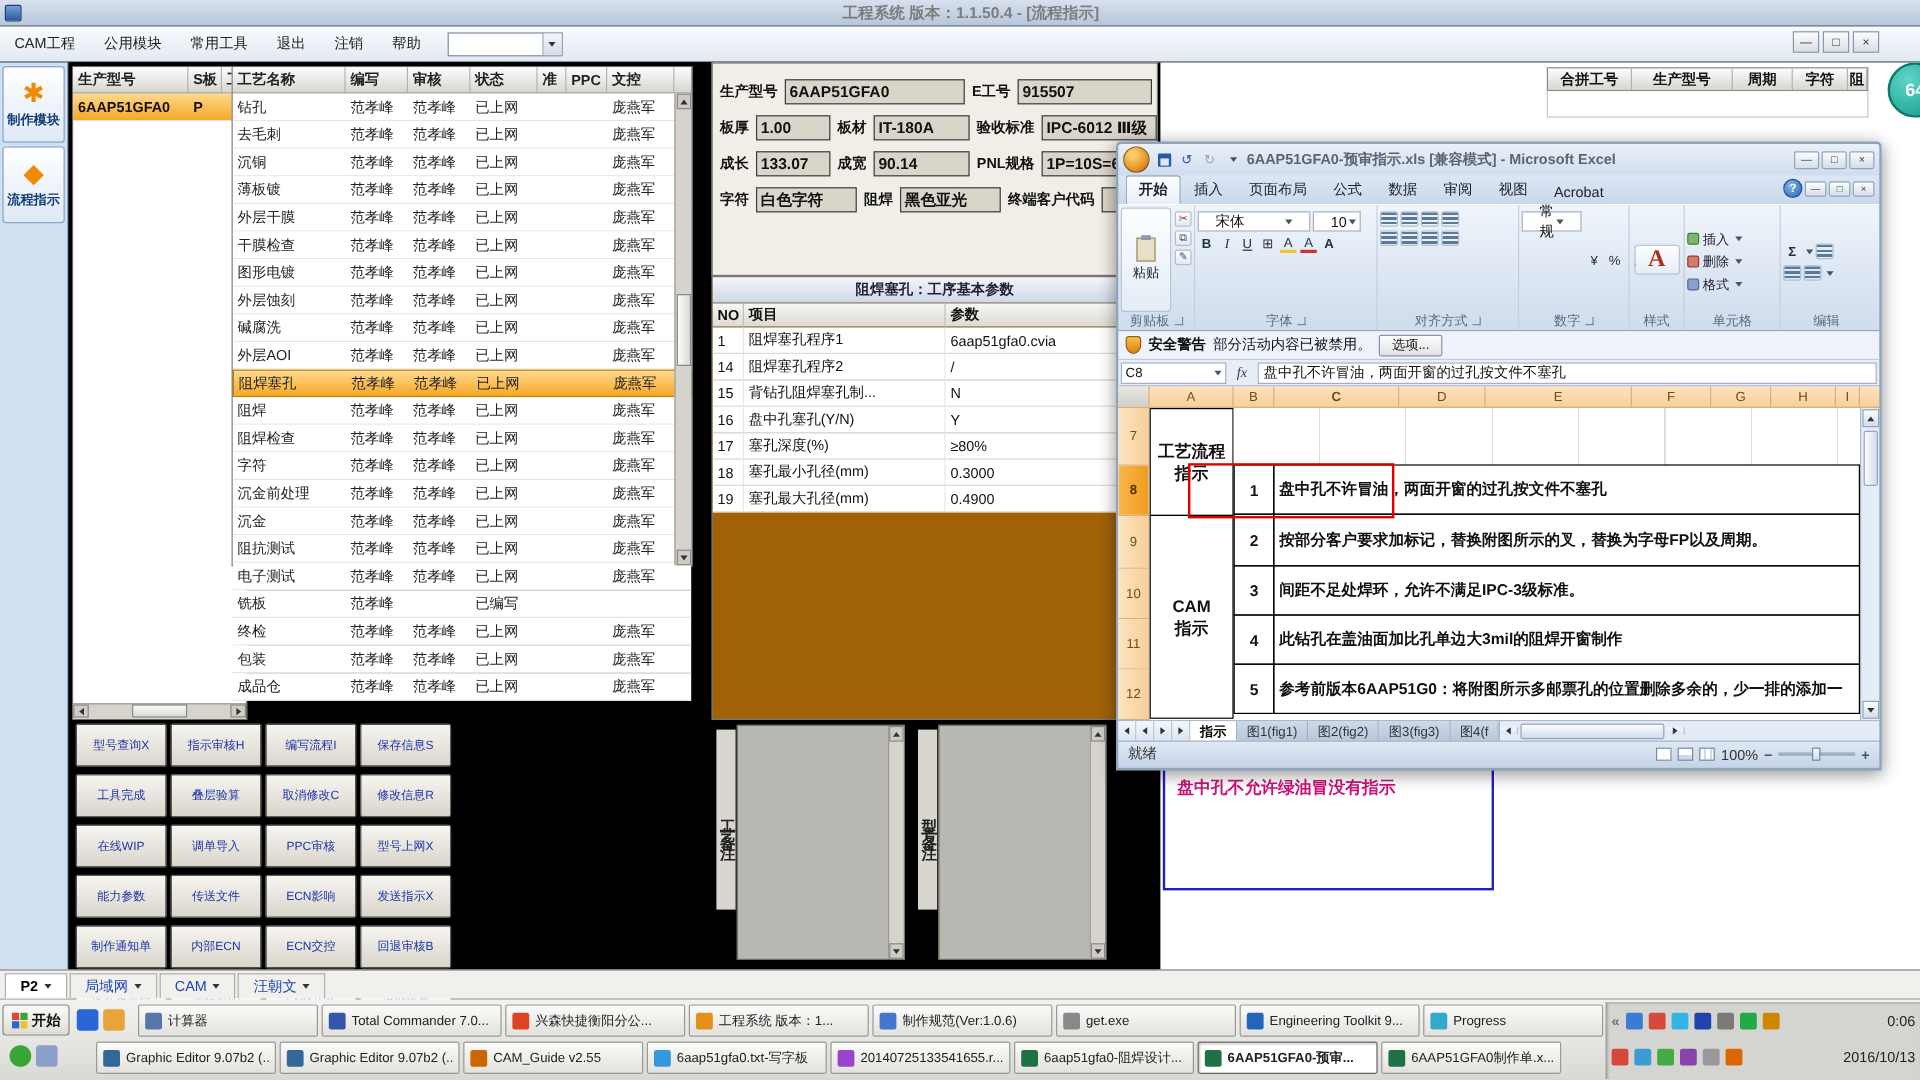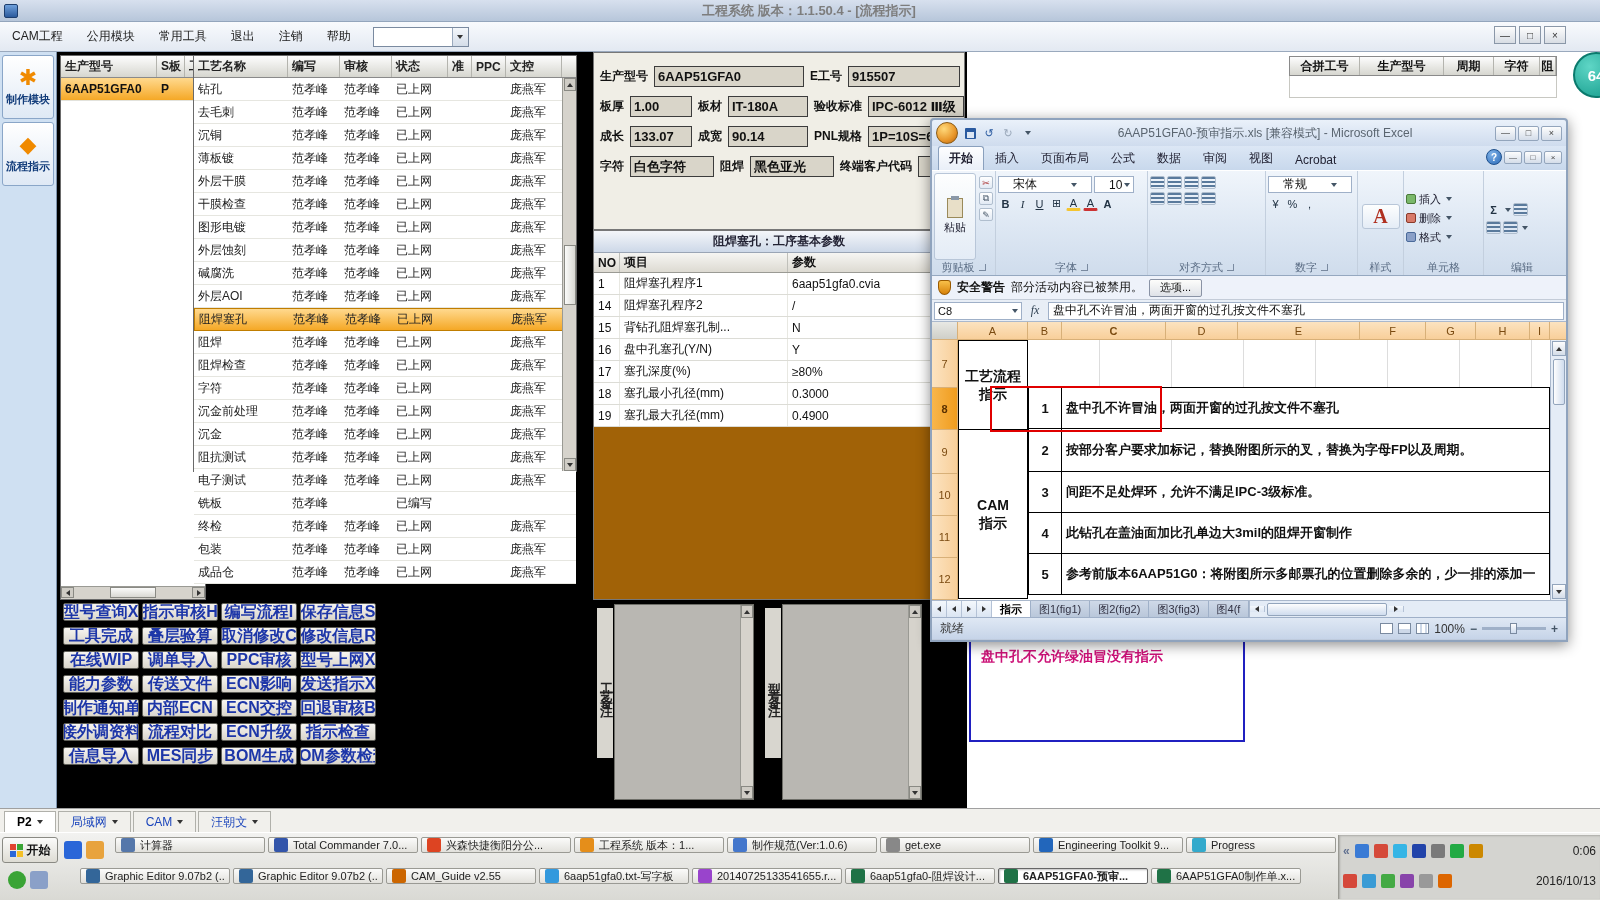--- a/index.html
+++ b/index.html
@@ -65,21 +65,21 @@
   .prow span:nth-of-type(5){width:24px}
   .prow span:nth-of-type(6){width:34px}
   .prow span:nth-of-type(7){width:56px}
   .prow.sel{background:linear-gradient(#ffd98e,#f5a826);border:1px solid #c07d00;font-weight:normal}
   .vscroll{position:absolute;top:22px;bottom:0;right:0;width:14px;background:#d6d3cc;border-left:1px solid #9a9a94;display:flex;flex-direction:column;justify-content:space-between;align-items:center}
   .vscroll .thumbv{width:12px;height:60px;background:linear-gradient(90deg,#fbfbfa,#d9d8d2);border:1px solid #8a8a84;margin:1px 0}
   .sbtnv{width:12px;height:13px;background:#cfccc5;border:1px solid #8a8a84;display:flex;align-items:center;justify-content:center}
 
   
   .btn-grid{position:absolute;left:6px;top:551px;width:330px;display:flex;flex-wrap:wrap;gap:6px 3px}
-  .gbtn{width:76px;height:18px;background:linear-gradient(#f7f5f1,#d9d5cb);border:1px solid #5e5e58;border-radius:2px;color:#1d36a8;font-weight:bold;font-size:16px;display:flex;align-items:center;justify-content:center;cursor:pointer;white-space:nowrap;overflow:hidden}
+  .gbtn{width:76px;height:36px;background:linear-gradient(#f7f5f1,#d9d5cb);border:1px solid #5e5e58;border-radius:2px;color:#1d36a8;font-weight:normal;font-size:10px;display:flex;align-items:center;justify-content:center;cursor:pointer;white-space:nowrap;overflow:hidden}
 
   
   .midcol{position:absolute;left:593px;top:0;width:372px;height:756px}
   .form-panel{position:absolute;left:0;top:0;width:372px;height:178px;background:#f0eee6;border:1px solid #777;padding:4px 0 0 6px}
   .frow{display:flex;align-items:center;margin-top:9px;gap:6px}
   .flabel{font-weight:bold;color:#111;white-space:nowrap}
   .fbox{height:21px;background:#d9d5c9;border:1px solid #3c3c3c;display:flex;align-items:center;padding:0 3px;font-weight:bold;font-size:13px;overflow:hidden;white-space:nowrap}
 
   .params-panel{position:absolute;left:0;top:178px;width:372px;height:370px;background:#a16207;border:1px solid #777}
   .ptitle{height:22px;background:linear-gradient(#f4f6f9,#cdd8e8);border-bottom:1px solid #9aa5b5;display:flex;align-items:center;justify-content:center;font-weight:bold;color:#223}
@@ -117,21 +117,21 @@
   .bluebox{position:absolute;left:2px;top:586px;width:276px;height:104px;border:2px solid #2020c0;background:#fff;padding:8px 10px;font-size:14px;font-weight:bold}
 
   
   .excel{position:absolute;left:930px;top:118px;width:638px;height:524px;background:#bfcbdd;border:2px solid #8fa3bd;border-radius:4px 4px 0 0;z-index:50;box-shadow:0 3px 14px rgba(0,0,0,.45)}
   .xl-title{height:26px;background:linear-gradient(#eaf1fa,#cfdcee);border-radius:3px 3px 0 0;display:flex;align-items:center;padding:0 4px;gap:4px}
   .orb{width:22px;height:22px;border-radius:50%;background:radial-gradient(circle at 35% 30%,#ffd97a,#e8962a 60%,#b05e10);border:1px solid #8a5a14}
   .qat{display:flex;align-items:center;gap:3px}
   .qbtn{width:16px;height:16px;display:flex;align-items:center;justify-content:center;font-size:11px;color:#2a5aa0}
   .savico{width:11px;height:11px;background:#2a5aa0;border-radius:1px;position:relative}
   .savico:after{content:"";position:absolute;left:2px;top:4px;width:7px;height:6px;background:#dce6f4}
-  .xl-title .xtitle{flex:1;text-align:center;color:#5a6570;font-size:12px;font-weight:normal;overflow:hidden;white-space:nowrap}
+  .xl-title .xtitle{flex:1;text-align:left;color:#5a6570;font-size:12px;font-weight:bold;overflow:hidden;white-space:nowrap}
   .xl-ctl{display:flex;gap:2px}
   .xl-cbtn{width:21px;height:15px;background:linear-gradient(#fdfdfd,#d4dde9);border:1px solid #93a5bc;border-radius:2px;font-size:9px;display:flex;align-items:center;justify-content:center;color:#444}
 
   .xl-tabs{height:24px;background:linear-gradient(#dce7f5,#c8d8ec);display:flex;align-items:flex-end;padding-left:6px;position:relative}
   .xtab{padding:3px 10px;font-size:12px;color:#223;border:1px solid transparent;border-bottom:none;cursor:pointer}
   .xtab.sel{background:linear-gradient(#fefeff,#e9eff8);border-color:#8aa0bd;border-radius:3px 3px 0 0;font-weight:bold}
   .xl-tabctl{position:absolute;right:4px;top:3px;display:flex;gap:2px;align-items:center}
   .helpbtn{width:16px;height:16px;border-radius:50%;background:radial-gradient(circle at 35% 30%,#7fb2e8,#2a6ab8);color:#fff;font-size:10px;font-weight:bold;display:flex;align-items:center;justify-content:center;border:1px solid #1d4f8c}
   .xl-cbtn.small{width:18px;height:13px;font-size:8px}
 
@@ -244,21 +244,21 @@
   .flag{width:13px;height:13px;display:grid;grid-template-columns:6px 6px;grid-template-rows:6px 6px;gap:1px}
   .flag i:nth-child(1){background:#e14430}
   .flag i:nth-child(2){background:#3aa435}
   .flag i:nth-child(3){background:#2a66d8}
   .flag i:nth-child(4){background:#f4c028}
   .ql{position:absolute;display:flex;gap:4px;align-items:center}
   .qlico{width:18px;height:18px;border-radius:3px;cursor:pointer}
   .trow{position:absolute;left:115px;display:flex;gap:3px}
   .trow1{top:4px}
   .trow2{left:80px;top:35px}
-  .tkbtn{width:150px;height:16px;background:linear-gradient(#fbfbfa,#e2e1dc);border:1px solid #9a9a94;border-radius:2px;display:flex;align-items:center;gap:5px;padding:0 5px;cursor:pointer}
+  .tkbtn{width:150px;height:27px;background:linear-gradient(#fbfbfa,#e2e1dc);border:1px solid #9a9a94;border-radius:2px;display:flex;align-items:center;gap:5px;padding:0 5px;cursor:pointer}
   .tkbtn span.lbl{font-size:11px;overflow:hidden;white-space:nowrap;color:#222}
   .tkbtn.sel{background:#fff;border-color:#666;box-shadow:inset 1px 1px 2px rgba(0,0,0,.25)}
   .tkbtn.sel span.lbl{font-weight:bold}
   .tkico{width:14px;height:14px;border-radius:2px;flex:none}
   [data-icon="calculator-icon"]{background:#5577aa}
   [data-icon="totalcmd-icon"]{background:#3355aa}
   [data-icon="browser-icon"]{background:#dd4422}
   [data-icon="app-icon"]{background:#e58e1a}
   [data-icon="doc-icon"]{background:#4477cc}
   [data-icon="exe-icon"]{background:#888888}
@@ -873,21 +873,21 @@
             <i class="alico"></i>
           </div>
         </div>
         <div class="rg-label">
             <span>对齐方式</span>
             <i class="dlg"></i>
           </div>
       </div>
 
       <div class="rg" style="width:92px">
-        <div class="rg-body fontcol" style="flex-direction:column">
+        <div class="rg-body fontcol" style="flex-direction:row">
           <span class="dd" style="width:84px">
               <span>常规</span>
               <i class="caret"></i>
             </span>
           <div class="rrow">
             <span class="tbtn">¥</span>
             <span class="tbtn">%</span>
             <span class="tbtn">,</span>
           </div>
         </div>

